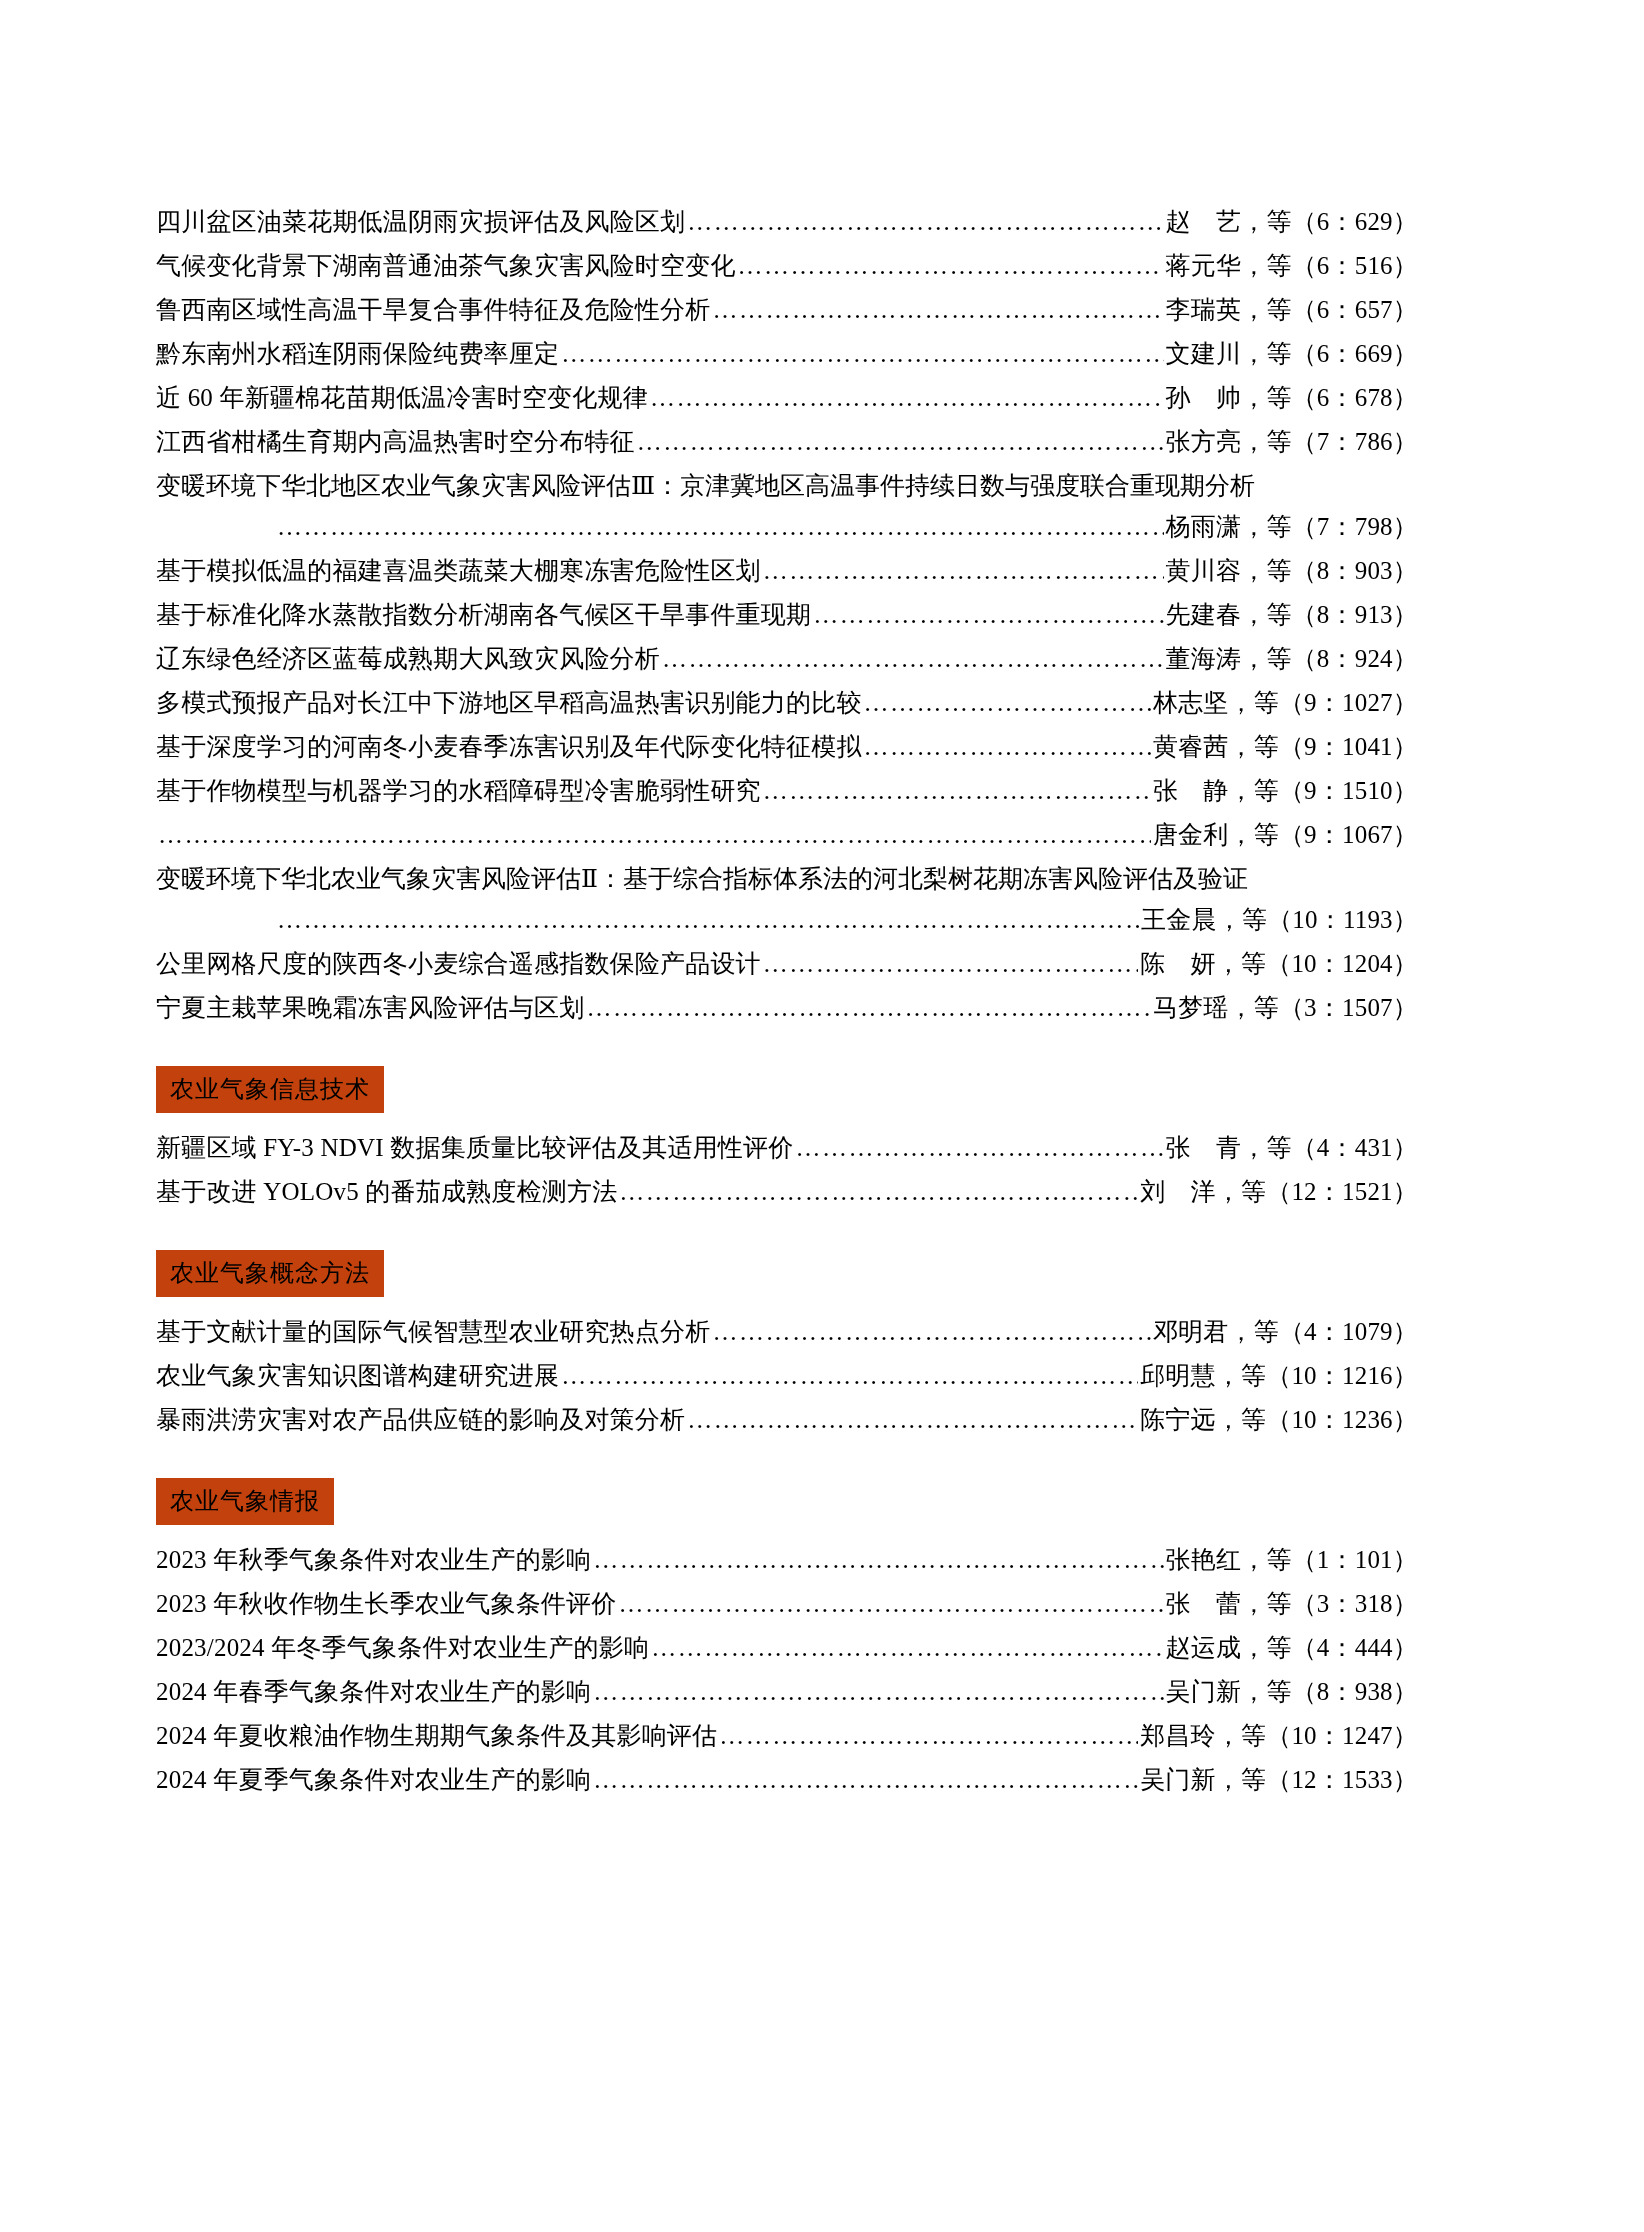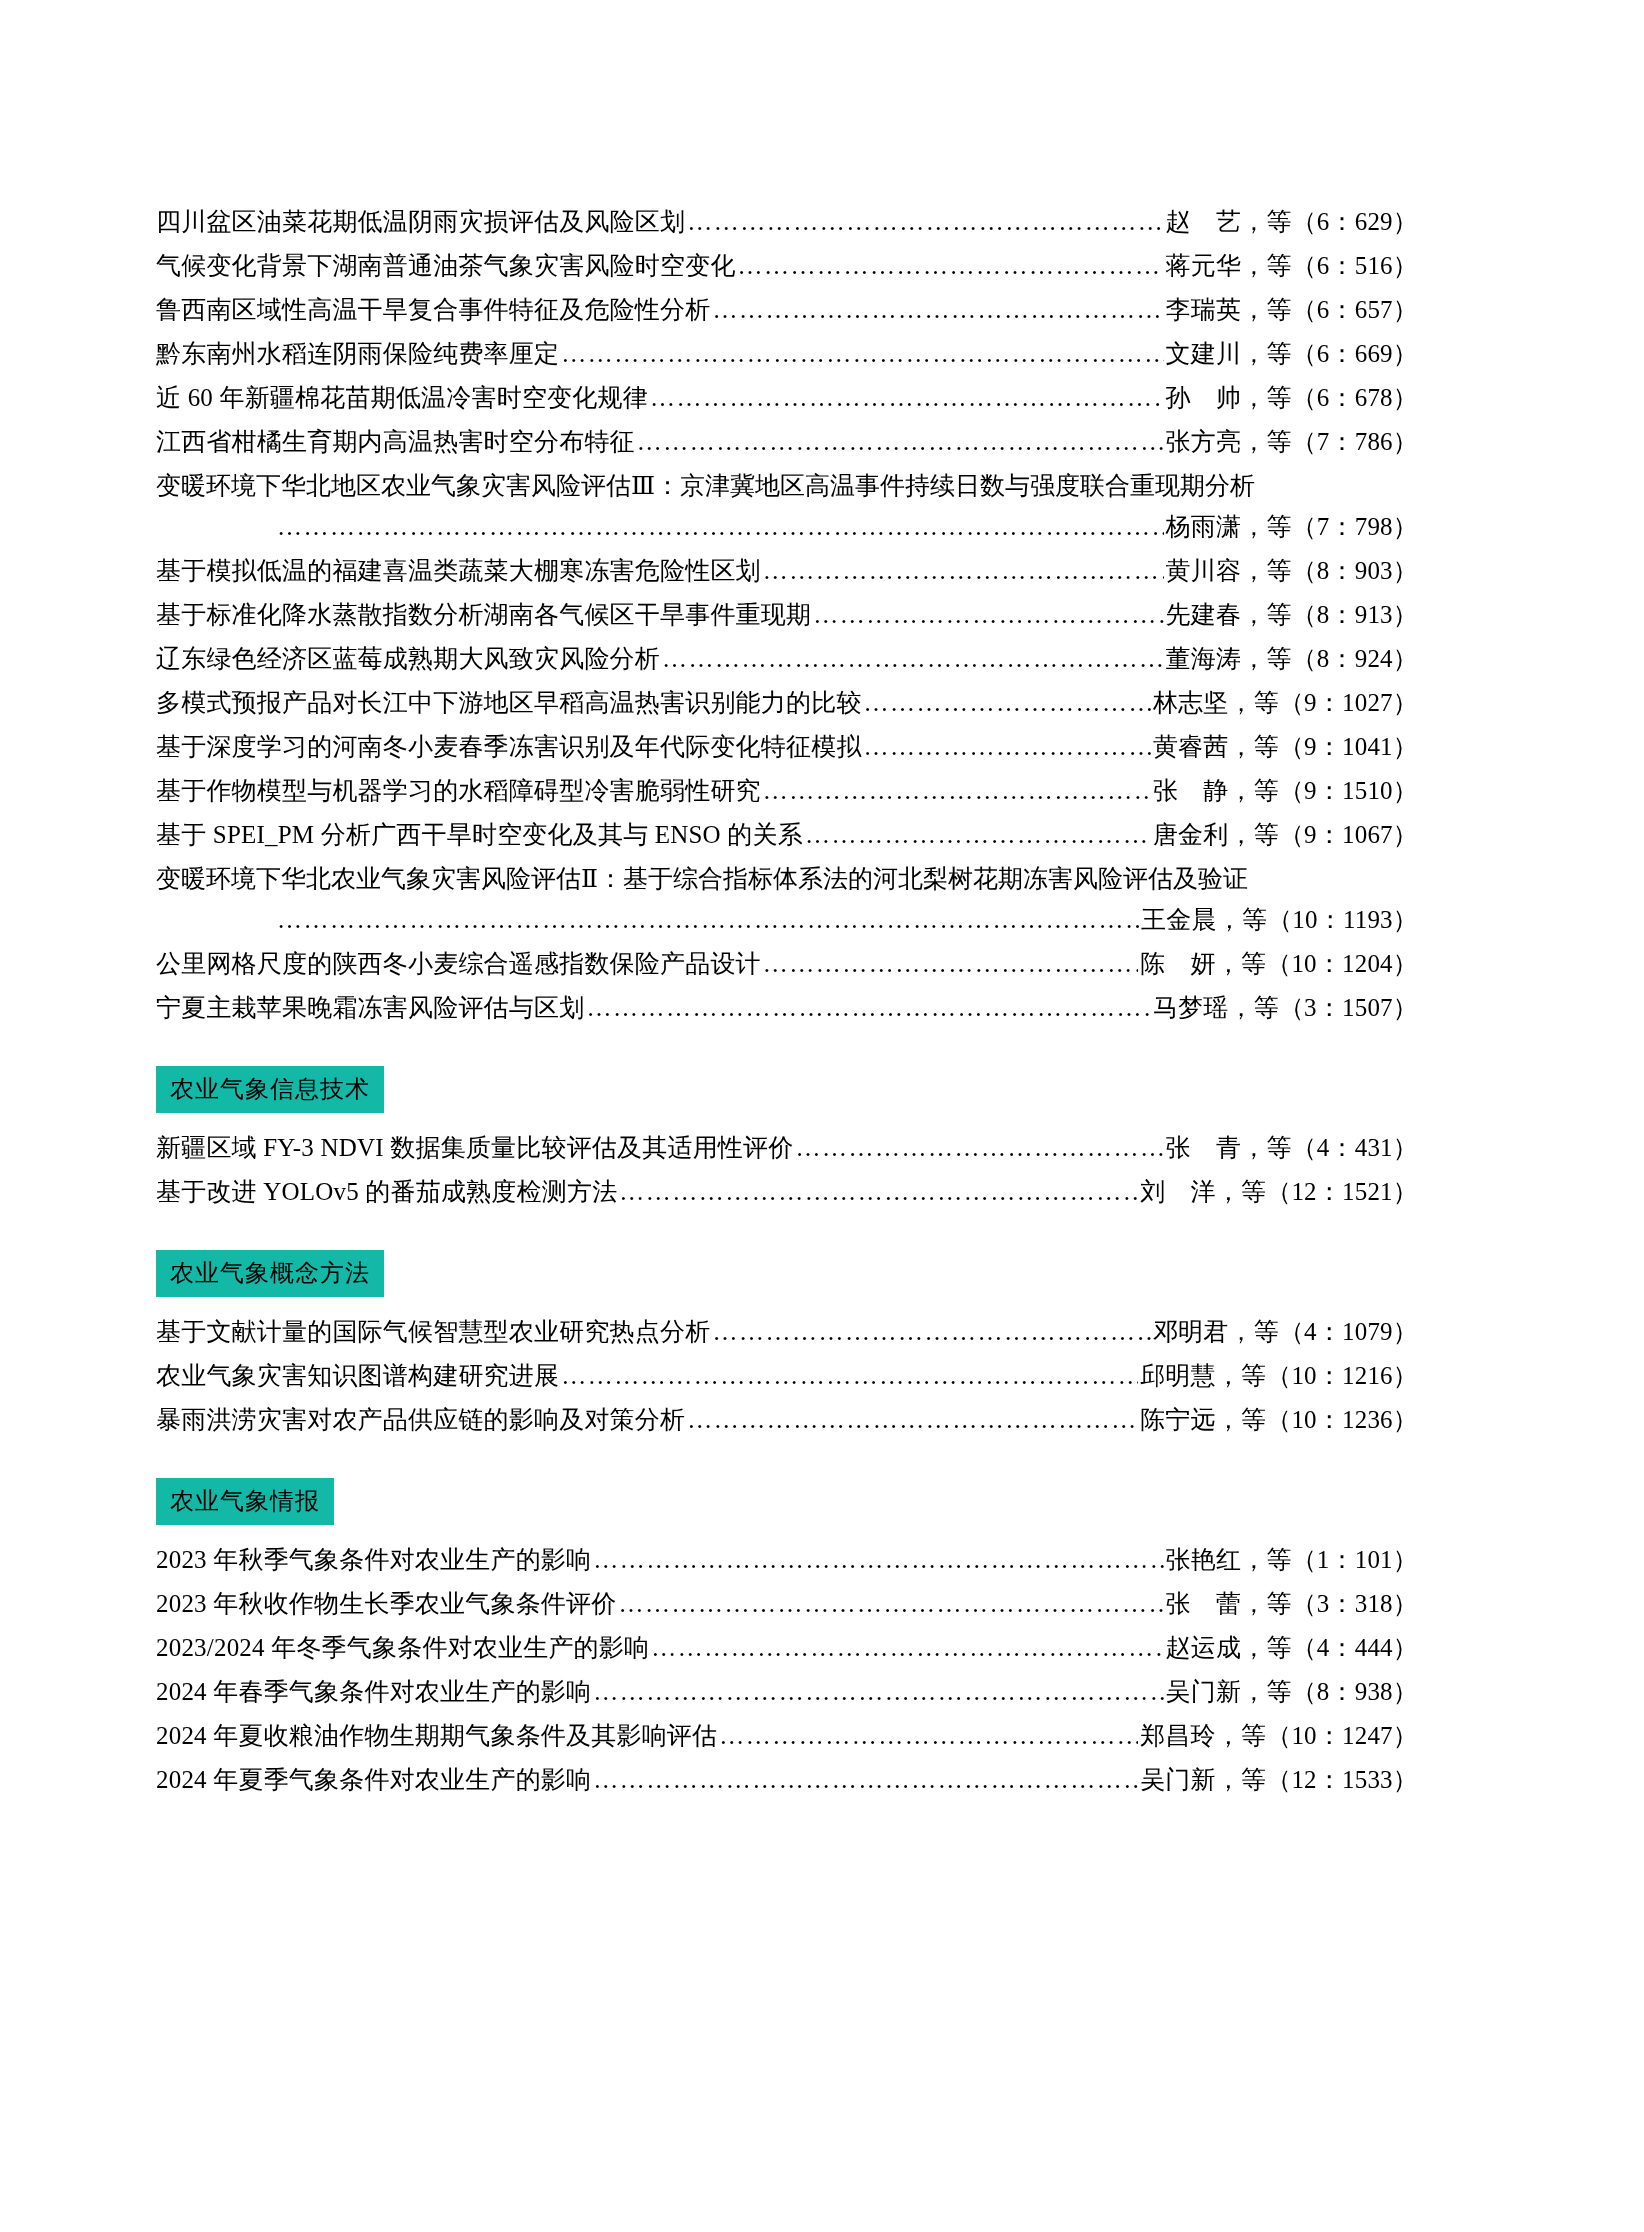--- a/index.html
+++ b/index.html
@@ -75,21 +75,21 @@
     align-items: baseline;
     width: 100%;
     padding-left: 119px;
     box-sizing: border-box;
   }
   .section-head {
     display: inline-block;
     font-family: "Liberation Sans", "DejaVu Sans", sans-serif;
     font-size: 24px;
     font-weight: normal;
-    background: #14b8a6;
+    background: #c2410c;
     padding: 7px 14px 8px 14px;
     margin: 26px 0 22px 22px;
     letter-spacing: 1px;
     text-align: center;
   }
   .section-block { margin-top: 20px; }
 </style>
 </head>
 <body>
 
@@ -182,21 +182,20 @@
         </div>
         <div class="entry">
           <div class="entry-row">
             <span class="e-title">基于作物模型与机器学习的水稻障碍型冷害脆弱性研究</span>
             <span class="e-dots">……………………………………………………………………………………………………………………………………………………………………</span>
             <span class="e-tail"><span class="e-author">张　静</span>，<span>等</span><span>（9：1510）</span></span>
           </div>
         </div>
         <div class="entry">
           <div class="entry-row">
-            <span class="e-title">基于 SPEI_PM 分析广西干旱时空变化及其与 ENSO 的关系</span>
             <span class="e-dots">……………………………………………………………………………………………………………………………………………………………………</span>
             <span class="e-tail"><span class="e-author">唐金利</span>，<span>等</span><span>（9：1067）</span></span>
           </div>
         </div>
         <div class="entry wrapped">
           <div class="title-line">变暖环境下华北农业气象灾害风险评估Ⅱ：基于综合指标体系法的河北梨树花期冻害风险评估及验证</div>
           <div class="cont-row">
             <span class="e-dots">……………………………………………………………………………………………………………………………………………………………………</span>
             <span class="e-tail"><span class="e-author">王金晨</span>，<span>等</span><span>（10：1193）</span></span>
           </div>

